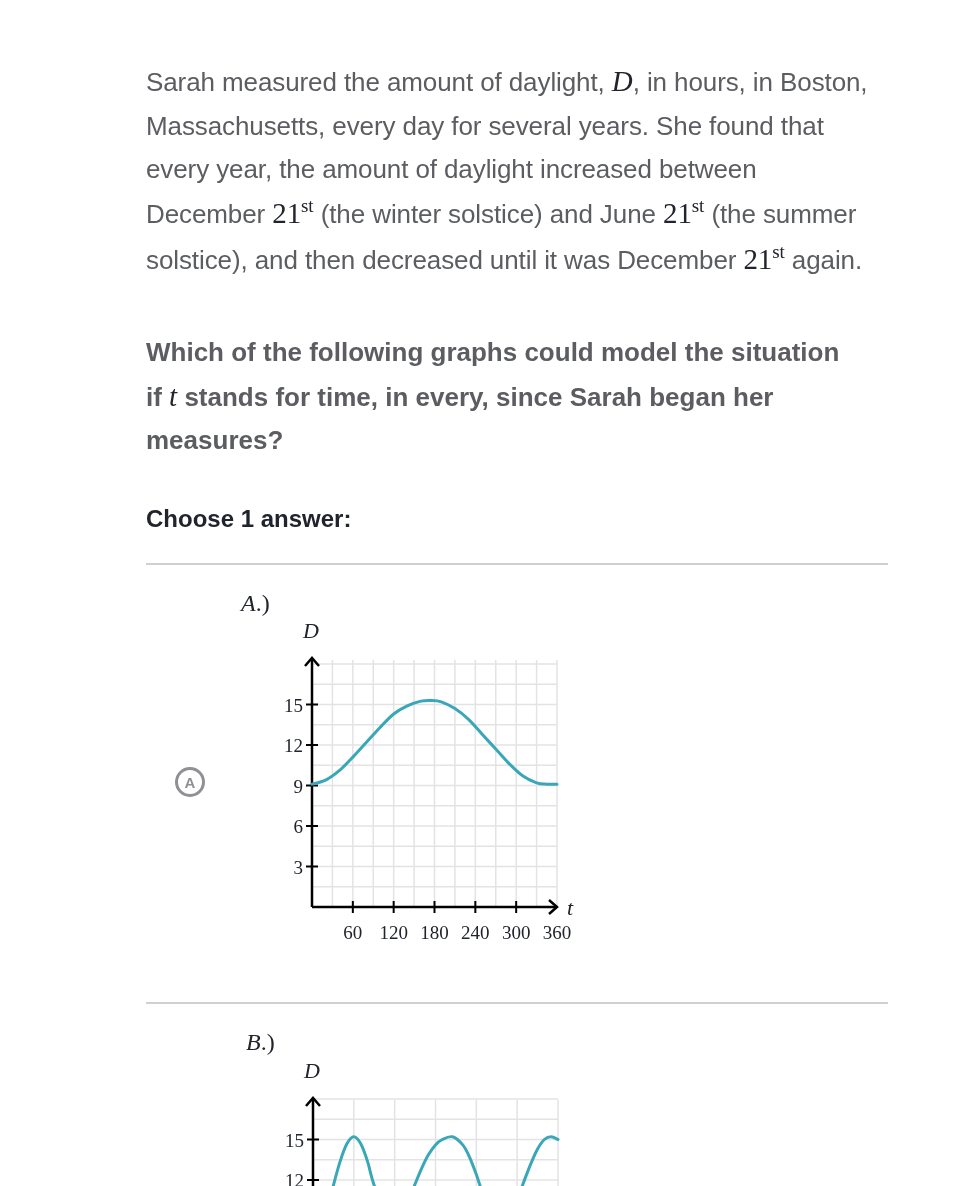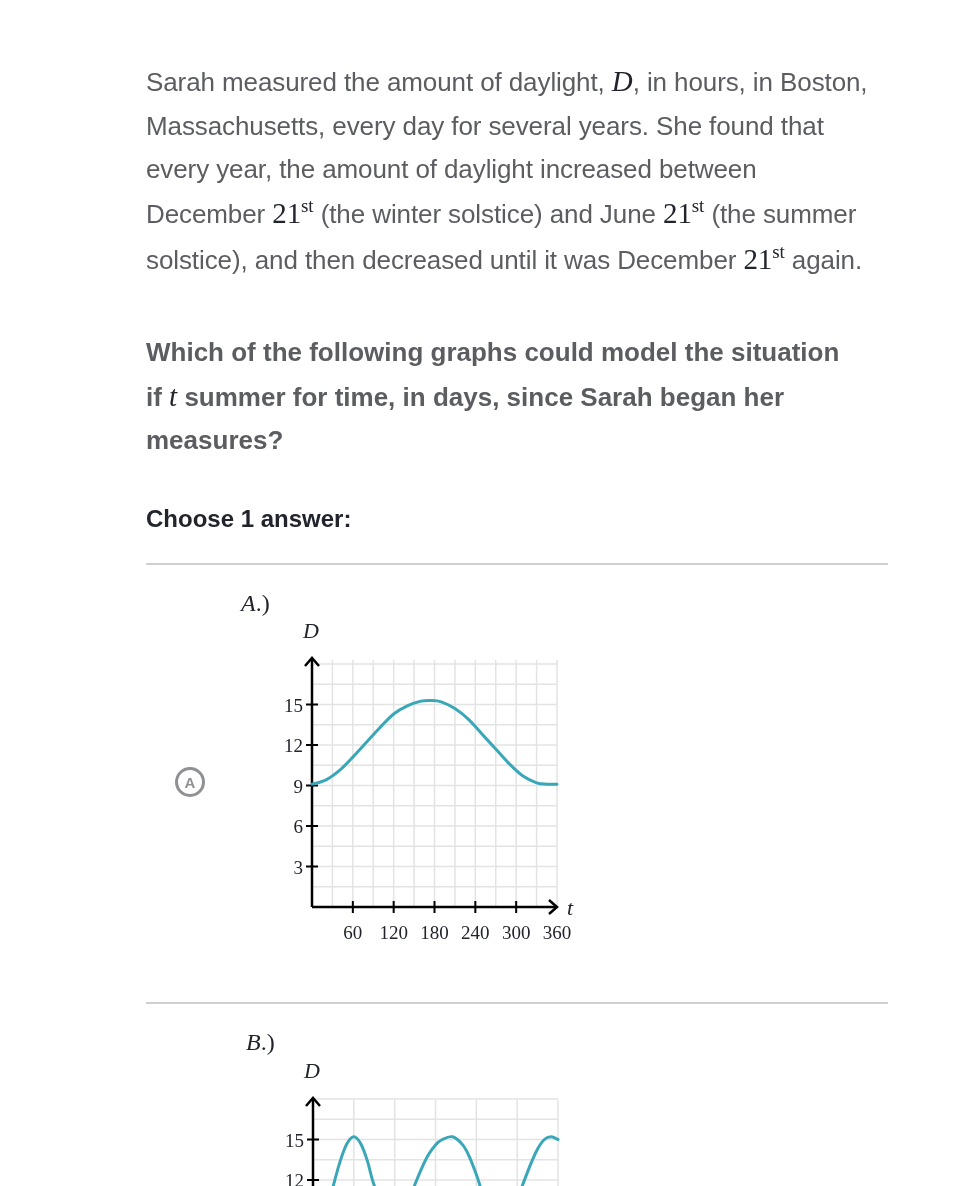--- a/index.html
+++ b/index.html
@@ -26,21 +26,21 @@
   svg.graph text { font-family: "Liberation Serif", "DejaVu Serif", serif; fill: #21242c; }
 </style>
 </head>
 <body>
 
 <div class="passage">
   <span>Sarah measured the amount of daylight, </span><span class="math math-i">D</span><span>, in hours, in Boston, Massachusetts, every day for several years. She found that every year, the amount of daylight increased between December </span><span class="math">21</span><sup class="math-sup">st</sup><span> (the winter solstice) and June </span><span class="math">21</span><sup class="math-sup">st</sup><span> (the summer solstice), and then decreased until it was December </span><span class="math">21</span><sup class="math-sup">st</sup><span> again.</span>
 </div>
 
 <div class="question">
-  <span>Which of the following graphs could model the situation if </span><span class="math math-i">t</span><span> summer for time, in days, since Sarah began her measures?</span>
+  <span>Which of the following graphs could model the situation if </span><span class="math math-i">t</span><span> stands for time, in every, since Sarah began her measures?</span>
 </div>
 
 <div class="choose">Choose 1 answer:</div>
 
 <div class="divider" style="top:563px;"></div>
 
 <div>
   <div class="choice-label" style="left:241px; top:590px;"><i>A</i><span>.)</span></div>
   <div class="radio" style="left:175px; top:767px;">A</div>
   <svg class="graph" id="graphA" width="955" height="1186" style="left:0;top:0;">

